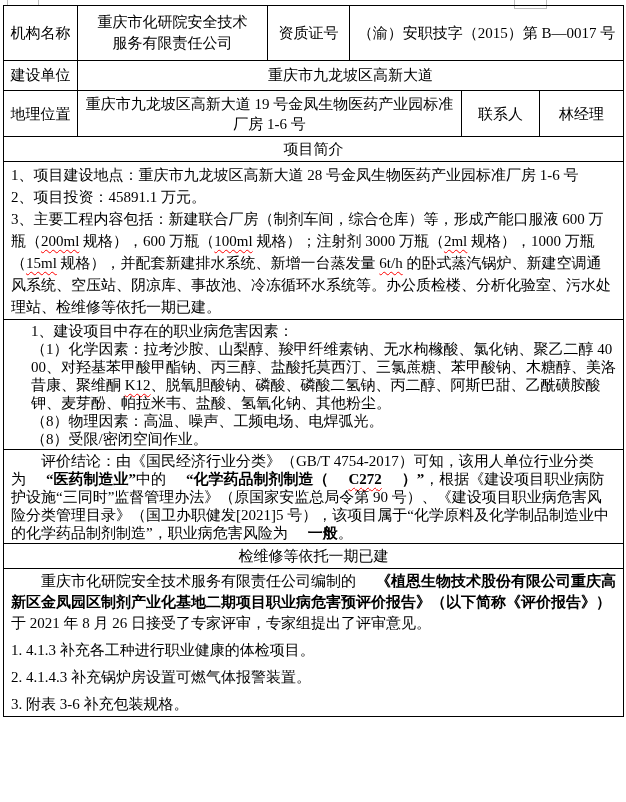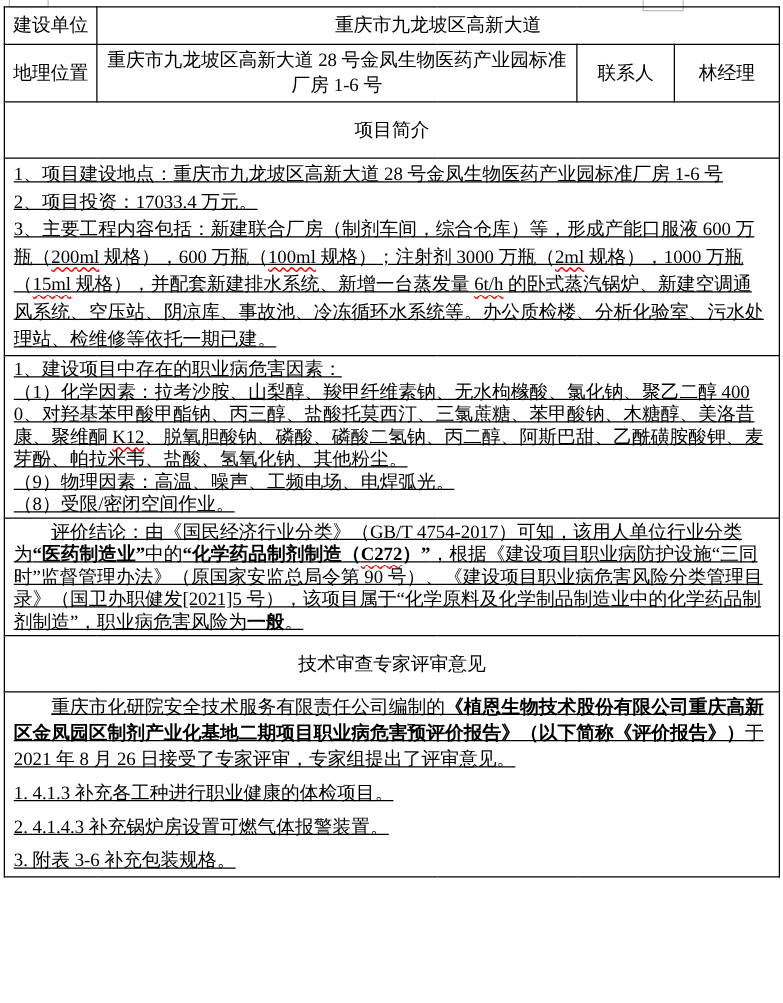--- a/index.html
+++ b/index.html
@@ -18,30 +18,30 @@
     border:1px solid #000;padding:1px 6px;font-size:15px;
     vertical-align:middle;word-break:break-all;
   }
   .lbl{text-align:center;padding:1px 2px;}
   .ctr{text-align:center;}
   .pre{white-space:pre-line;line-height:21px;}
   .r1 td{height:52px;}
   .r2 td{height:27px;}
   .r3 td{height:43px;line-height:20px;}
   .r4 td{height:41px;line-height:20px;}
-  .sec-title{text-align:center;height:22px;padding:11px 4px;}
+  .sec-title{text-align:center;height:22px;padding:1px 4px;}
   .content{vertical-align:top;padding:2px 7px 1px;}
-  .para{margin:0;text-decoration:underline;}
+  .para{margin:0;}
   .indent{text-indent:2em;}
   .sec0 .para{line-height:22px;}
-  .sec1 .para{line-height:18px;}
+  .sec1 .para{line-height:18px;margin-left:20px;}
   .sec2 .para{line-height:18px;}
   .sec3 .para{line-height:21px;}
   .sec3 .item{margin-top:6px;}
-  .b{font-weight:bold;}
+  .b{font-weight:bold;padding-left:20px;}
   .w{
     text-decoration-line:underline;
     text-decoration-style:wavy;
     text-decoration-color:#ff0000;
     text-decoration-thickness:1px;
     text-underline-offset:3px;
   }
 </style>
 </head>
 <body>
@@ -52,59 +52,66 @@
 <table>
   <colgroup>
     <col style="width:74px">
       <col style="width:190px">
       <col style="width:82px">
     <col style="width:112px">
       <col style="width:78px">
       <col style="width:84px">
   </colgroup>
   <tbody>
+    <tr class="r1">
+      <td class="lbl">机构名称</td>
+      <td class="ctr pre">重庆市化研院安全技术
+服务有限责任公司</td>
+      <td class="lbl">资质证号</td>
+      <td class="ctr" colspan="3">（渝）安职技字（2015）第 B—0017 号</td>
+    </tr>
     <tr class="r2">
       <td class="lbl">建设单位</td>
       <td class="ctr" colspan="5">重庆市九龙坡区高新大道</td>
     </tr>
     <tr class="r3">
       <td class="lbl">地理位置</td>
-      <td class="ctr" colspan="3">重庆市九龙坡区高新大道 28 号金凤生物医药产业园标准厂房 1-6 号</td>
+      <td class="ctr" colspan="3">重庆市九龙坡区高新大道 19 号金凤生物医药产业园标准厂房 1-6 号</td>
       <td class="lbl">联系人</td>
       <td class="ctr">林经理</td>
     </tr>
 
     <tr>
       <td class="sec-title" colspan="6">项目简介</td>
     </tr>
     <tr>
       <td class="content sec0" colspan="6">
           <div class="para"><span>1、项目建设地点：重庆市九龙坡区高新大道 28 号金凤生物医药产业园标准厂房 1-6 号</span></div>
-          <div class="para"><span>2、项目投资：17033.4 万元。</span></div>
+          <div class="para"><span>2、项目投资：45891.1 万元。</span></div>
           <div class="para"><span>3、主要工程内容包括：新建联合厂房（制剂车间，综合仓库）等，形成产能口服液 600 万瓶（</span><span class="w">200ml</span><span> 规格），600 万瓶（</span><span class="w">100ml</span><span> 规格）；注射剂 3000 万瓶（</span><span class="w">2ml</span><span> 规格），1000 万瓶（</span><span class="w">15ml</span><span> 规格），并配套新建排水系统、新增一台蒸发量 </span><span class="w">6t/h</span><span> 的卧式蒸汽锅炉、新建空调通风系统、空压站、阴凉库、事故池、冷冻循环水系统等。办公质检楼、分析化验室、污水处理站、检维修等依托一期已建。</span></div>
         </td>
     </tr>
 
     <tr>
       <td class="content sec1" colspan="6">
           <div class="para"><span>1、建设项目中存在的职业病危害因素：</span></div>
           <div class="para"><span>（1）化学因素：拉考沙胺、山梨醇、羧甲纤维素钠、无水枸橼酸、氯化钠、聚乙二醇 4000、对羟基苯甲酸甲酯钠、丙三醇、盐酸托莫西汀、三氯蔗糖、苯甲酸钠、木糖醇、美洛昔康、聚维酮 </span><span class="w">K12</span><span>、脱氧胆酸钠、磷酸、磷酸二氢钠、丙二醇、阿斯巴甜、乙酰磺胺酸钾、麦芽酚、帕拉米韦、盐酸、氢氧化钠、其他粉尘。</span></div>
-          <div class="para"><span>（9）物理因素：高温、噪声、工频电场、电焊弧光。</span></div>
+          <div class="para"><span>（8）物理因素：高温、噪声、工频电场、电焊弧光。</span></div>
           <div class="para"><span>（8）受限/密闭空间作业。</span></div>
         </td>
     </tr>
 
     <tr>
       <td class="content sec2" colspan="6">
           <div class="para indent"><span>评价结论：由《国民经济行业分类》（GB/T 4754-2017）可知，该用人单位行业分类为</span><span class="b">“医药制造业”</span><span>中的</span><span class="b">“化学药品制剂制造（</span><span class="b w">C272</span><span class="b">）”</span><span>，根据《建设项目职业病防护设施“三同时”监督管理办法》（原国家安监总局令第 90 号）、《建设项目职业病危害风险分类管理目录》（国卫办职健发[2021]5 号），该项目属于“化学原料及化学制品制造业中的化学药品制剂制造”，职业病危害风险为</span><span class="b">一般</span><span>。</span></div>
         </td>
     </tr>
 
     <tr>
-      <td class="sec-title" colspan="6">技术审查专家评审意见</td>
+      <td class="sec-title" colspan="6">检维修等依托一期已建</td>
     </tr>
     <tr>
       <td class="content sec3" colspan="6">
           <div class="para indent"><span>重庆市化研院安全技术服务有限责任公司编制的</span><span class="b">《植恩生物技术股份有限公司重庆高新区金凤园区制剂产业化基地二期项目职业病危害预评价报告》（以下简称《评价报告》）</span><span>于 2021 年 8 月 26 日接受了专家评审，专家组提出了评审意见。</span></div>
           <div class="para item"><span>1. 4.1.3 补充各工种进行职业健康的体检项目。</span></div>
           <div class="para item"><span>2. 4.1.4.3 补充锅炉房设置可燃气体报警装置。</span></div>
           <div class="para item"><span>3. 附表 3-6 补充包装规格。</span></div>
         </td>
     </tr>
   </tbody>

